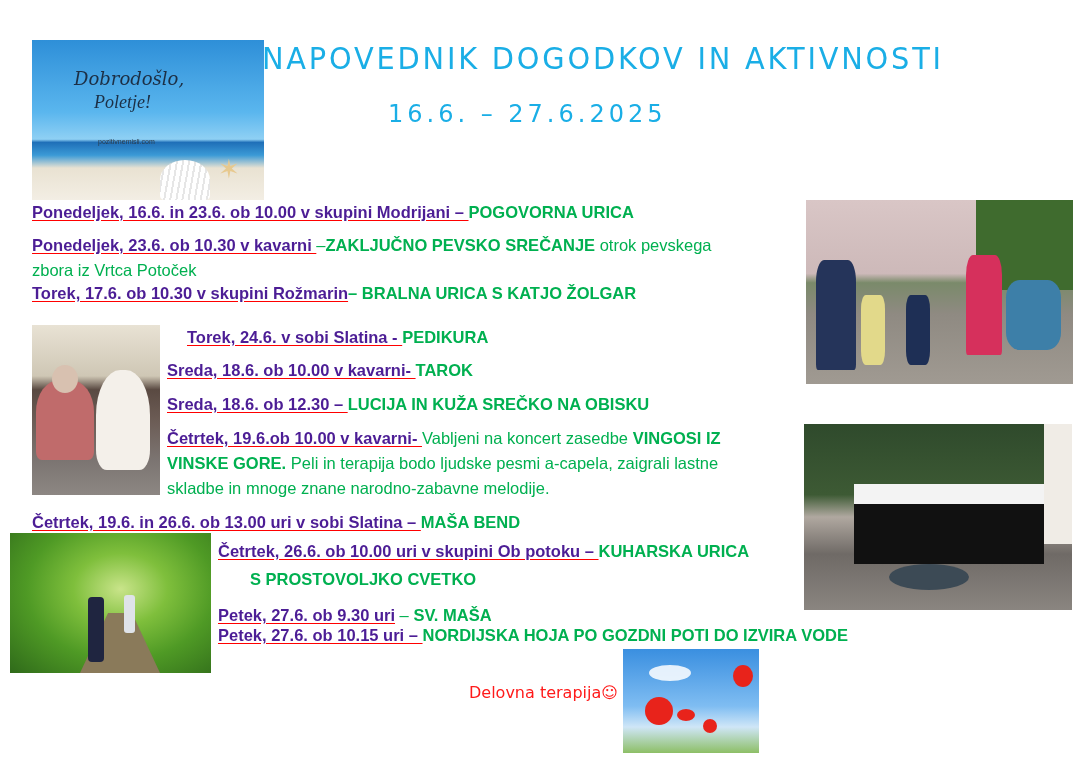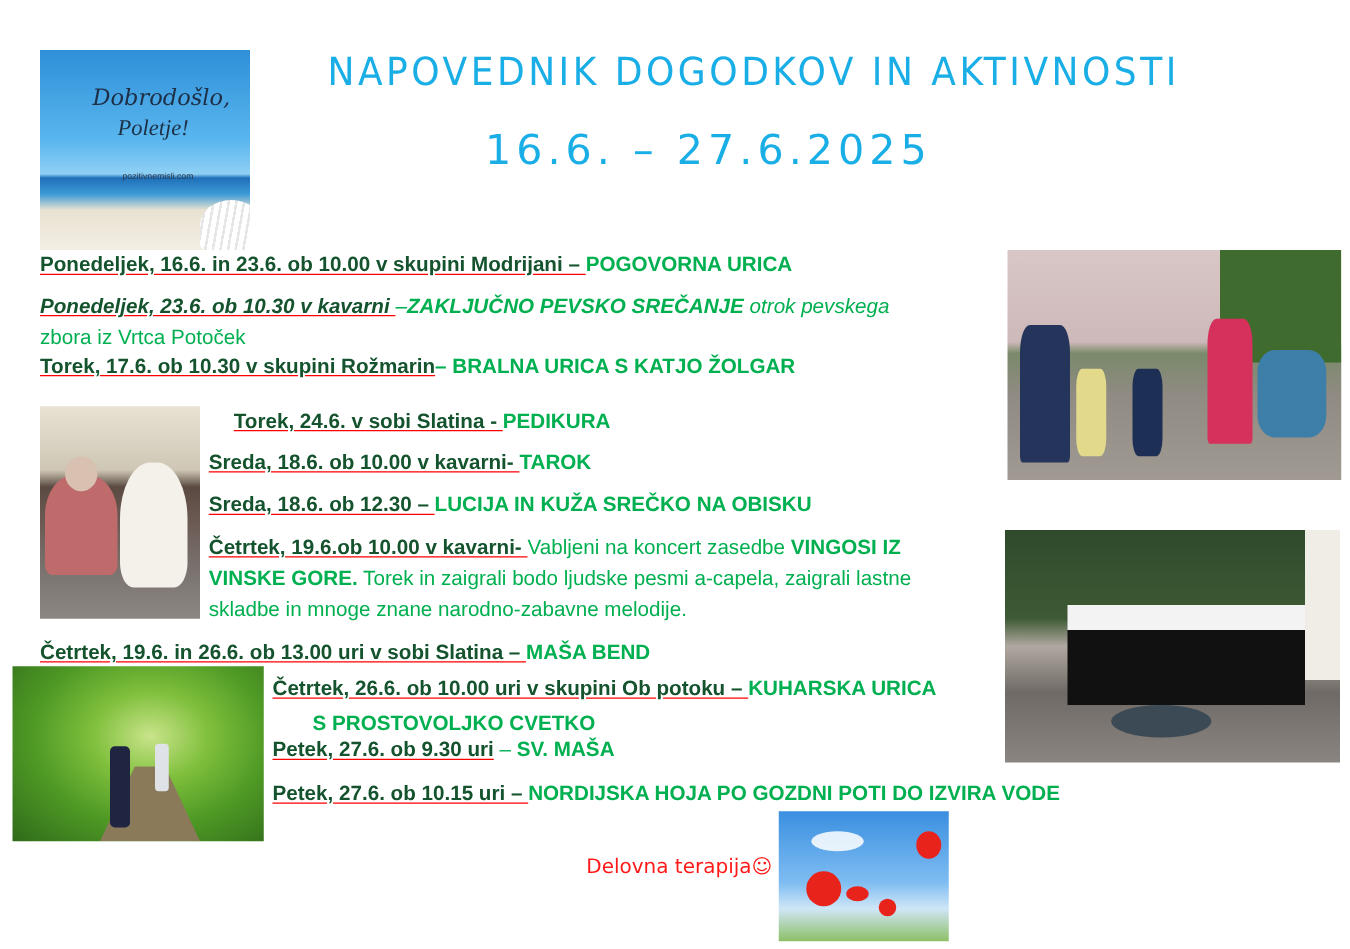--- a/index.html
+++ b/index.html
@@ -2,47 +2,47 @@
 <html><head>
 <meta charset="utf-8">
 <style>
   html, body { margin:0; padding:0; background:#ffffff; }
   body { width:1080px; height:759px; position:relative; overflow:hidden;
          font-family:"Liberation Sans", sans-serif; }
   .abs { position:absolute; }
   .title { color:#1aaee6; font-family:"DejaVu Sans", sans-serif; font-weight:normal;
            letter-spacing:3px; white-space:nowrap; transform-origin:left top; }
   .t1 { left:262px; top:40px; font-size:31px; transform:scaleX(0.93); }
-  .t2 { left:388px; top:100px; font-size:33px; letter-spacing:4px; }
+  .t2 { left:388px; top:100px; font-size:24px; letter-spacing:4px; }
   .line { font-family:"Liberation Sans", sans-serif; font-size:16.5px; white-space:nowrap; line-height:22px; }
-  .red { color:#14532d; text-decoration:underline; text-decoration-color:#ff0000; text-underline-offset:2px; }
+  .red { color:#4c1d95; text-decoration:underline; text-decoration-color:#ff0000; text-underline-offset:2px; }
   .grn { color:#00b050; }
   .b { font-weight:bold; }
   .pic { position:absolute; overflow:hidden; }
   .footer-label { font-family:"DejaVu Sans", sans-serif; color:#ff1a1a; font-size:16px; }
 </style>
 </head>
 <body>
 
 <div class="abs title t1">NAPOVEDNIK DOGODKOV IN AKTIVNOSTI</div>
 <div class="abs title t2">16.6. – 27.6.2025</div>
 
-<div class="pic" style="left:32px;top:40px;width:168px;height:160px;background:linear-gradient(180deg,#2e8fd8 0%,#5ab6ee 45%,#8fd0f4 62%,#1f6fb8 64%,#3b9ad6 72%,#e9e2d2 80%,#f3eee4 100%);">
+<div class="pic" style="left:32px;top:40px;width:232px;height:160px;background:linear-gradient(180deg,#2e8fd8 0%,#5ab6ee 45%,#8fd0f4 62%,#1f6fb8 64%,#3b9ad6 72%,#e9e2d2 80%,#f3eee4 100%);">
   <div class="abs" style="left:42px;top:28px;font-family:'DejaVu Serif',serif;font-style:italic;font-size:18px;color:#1c2f45;">Dobrodošlo,</div>
   <div class="abs" style="left:62px;top:52px;font-family:Liberation Serif, serif;font-style:italic;font-size:18px;color:#1c2f45;">Poletje!</div>
   <div class="abs" style="left:66px;top:98px;font-size:7px;color:#2a3a4a;">pozitivnemisli.com</div>
   <div class="abs" style="left:128px;top:120px;width:50px;height:40px;border-radius:50% 50% 10% 10%;background:repeating-linear-gradient(100deg,#ffffff 0 4px,#e6e6e6 4px 6px);"></div>
   <div class="abs" style="left:186px;top:116px;font-size:26px;color:#e7c98f;line-height:1;">✶</div>
 </div>
 
 <div class="abs line" style="left:32px;top:201px;">
   <span class="red b">Ponedeljek, 16.6. in 23.6. ob 10.00 v  skupini Modrijani – </span><span class="grn b">POGOVORNA URICA</span>
 </div>
 
-<div class="abs line" style="left:32px;top:234px;font-style:italic;">
+<div class="abs line" style="left:32px;top:234px;">
   <span class="red b">Ponedeljek, 23.6. ob 10.30 v kavarni </span><span class="grn">–</span><span class="grn b">ZAKLJUČNO PEVSKO SREČANJE</span><span class="grn"> otrok pevskega</span>
 </div>
 <div class="abs line grn" style="left:32px;top:259px;">zbora iz Vrtca Potoček</div>
 
 <div class="abs line" style="left:32px;top:282px;text-align:center;">
   <span class="red b">Torek, 17.6. ob 10.30 v skupini Rožmarin</span><span class="grn b">– </span><span class="grn b">BRALNA URICA S KATJO ŽOLGAR</span>
 </div>
 
 <div class="pic" style="left:32px;top:325px;width:128px;height:170px;background:linear-gradient(180deg,#e8e2d4 0%,#cfc7b5 30%,#5a4a42 38%,#6b5b54 55%,#7c7572 80%,#8d8783 100%);">
   <div class="abs" style="left:4px;top:55px;width:58px;height:80px;border-radius:40% 40% 10% 10%;background:#c06b6b;"></div>
@@ -57,40 +57,40 @@
   <span class="red b">Sreda, 18.6. ob 10.00 v kavarni- </span><span class="grn b">TAROK</span>
 </div>
 <div class="abs line" style="left:167px;top:393px;">
   <span class="red b">Sreda, 18.6. ob 12.30 – </span><span class="grn b">LUCIJA IN KUŽA SREČKO NA OBISKU</span>
 </div>
 
 <div class="abs line" style="left:167px;top:427px;">
   <span class="red b">Četrtek, 19.6.ob 10.00 v kavarni- </span><span class="grn">Vabljeni na koncert zasedbe </span><span class="grn b">VINGOSI IZ</span>
 </div>
 <div class="abs line" style="left:167px;top:452px;">
-  <span class="grn b">VINSKE GORE.</span><span class="grn"> Torek in zaigrali bodo ljudske pesmi a-capela, zaigrali lastne</span>
+  <span class="grn b">VINSKE GORE.</span><span class="grn"> Peli in terapija bodo ljudske pesmi a-capela, zaigrali lastne</span>
 </div>
 <div class="abs line grn" style="left:167px;top:477px;">skladbe in mnoge znane narodno-zabavne melodije.</div>
 
 <div class="abs line" style="left:32px;top:511px;">
   <span class="red b">Četrtek, 19.6. in 26.6. ob 13.00 uri v sobi Slatina – </span><span class="grn b">MAŠA BEND</span>
 </div>
 
 <div class="pic" style="left:10px;top:533px;width:201px;height:140px;background:radial-gradient(ellipse at 55% 40%,#c9e48a 0%,#7fbf3c 30%,#4f9a25 60%,#2f6a1a 100%);">
   <div class="abs" style="left:70px;top:80px;width:80px;height:60px;background:#8a7a5a;clip-path:polygon(35% 0,65% 0,100% 100%,0 100%);"></div>
   <div class="abs" style="left:78px;top:64px;width:16px;height:65px;background:#1f2540;border-radius:4px;"></div>
   <div class="abs" style="left:114px;top:62px;width:11px;height:38px;background:#dfe3e8;border-radius:3px;"></div>
 </div>
 
 <div class="abs line" style="left:218px;top:540px;">
   <span class="red b">Četrtek, 26.6. ob 10.00 uri v skupini Ob potoku – </span><span class="grn b">KUHARSKA URICA</span>
 </div>
 <div class="abs line grn b" style="left:218px;top:568px;margin-left:32px;">S PROSTOVOLJKO CVETKO</div>
 
-<div class="abs line" style="left:218px;top:589px;text-align:right;">
+<div class="abs line" style="left:218px;top:604px;text-align:right;">
   <span class="red b">Petek, 27.6. ob 9.30 uri</span><span class="grn"> – </span><span class="grn b">SV.  MAŠA</span>
 </div>
 <div class="abs line" style="left:218px;top:624px;">
   <span class="red b">Petek, 27.6. ob 10.15 uri – </span><span class="grn b">NORDIJSKA HOJA PO GOZDNI POTI DO IZVIRA VODE</span>
 </div>
 
 <div class="pic" style="left:806px;top:200px;width:267px;height:184px;background:linear-gradient(180deg,#d9c6c6 0%,#cdb9b9 40%,#7a8a6a 45%,#8f8a82 62%,#a09a92 100%);">
   <div class="abs" style="left:170px;top:0;width:97px;height:90px;background:#3f6b2e;"></div>
   <div class="abs" style="left:10px;top:60px;width:40px;height:110px;background:#25345a;border-radius:20% 20% 5% 5%;"></div>
   <div class="abs" style="left:160px;top:55px;width:36px;height:100px;background:#d6305c;border-radius:20% 20% 5% 5%;"></div>

